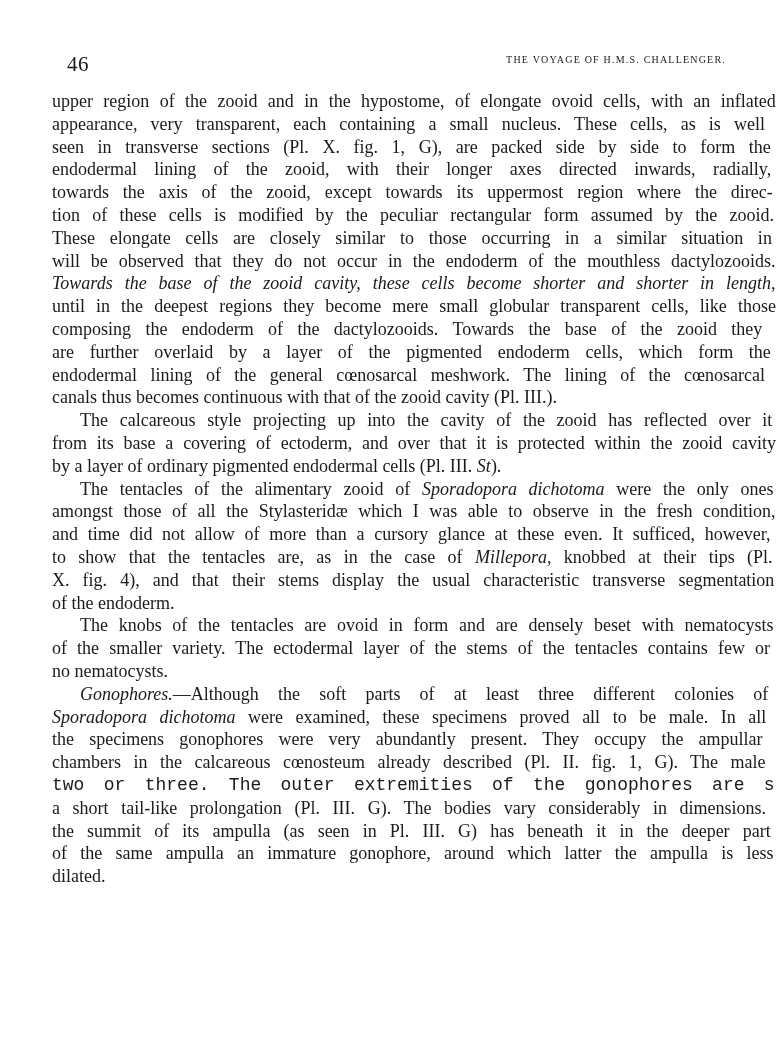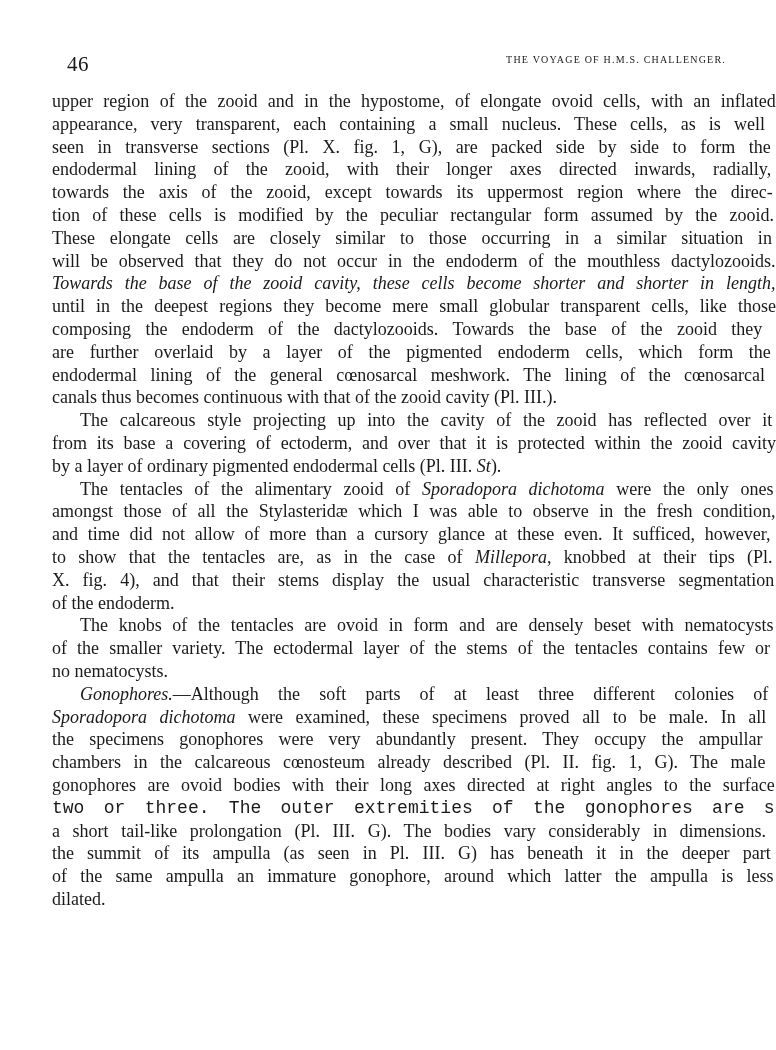--- a/index.html
+++ b/index.html
@@ -115,21 +115,20 @@
       <p>
         <span class="line indent" style="white-space: nowrap; display: block; word-spacing: 6.18415px;"><span>The knobs of the tentacles are ovoid in form and are densely beset with nematocysts</span></span>
         <span class="line" style="white-space: nowrap; display: block; word-spacing: 5.58105px;"><span>of the smaller variety.  The ectodermal layer of the stems of the tentacles contains few or</span></span>
         <span class="line last" style="white-space: nowrap; display: block;"><span>no nematocysts.</span></span>
       </p>
       <p>
         <span class="line indent" style="white-space: nowrap; display: block; word-spacing: 14.6922px;"><i>Gonophores.</i><span>—Although the soft parts of at least three different colonies of</span></span>
         <span class="line" style="white-space: nowrap; display: block; word-spacing: 8.03245px;"><i>Sporadopora dichotoma</i><span> were examined, these specimens proved all to be male.  In all</span></span>
         <span class="line" style="white-space: nowrap; display: block; word-spacing: 10.6548px;"><span>the specimens gonophores were very abundantly present.  They occupy the ampullar</span></span>
         <span class="line" style="white-space: nowrap; display: block; word-spacing: 8.01116px;"><span>chambers in the calcareous cœnosteum already described (Pl. II. fig. 1, G).  The male</span></span>
-        <span class="line" style="white-space: nowrap; display: block; word-spacing: 6.99888px;"><span>gonophores are ovoid bodies with their long axes directed at right angles to the surface</span></span>
         <span class="line" style="white-space: nowrap; display: block; word-spacing: 8.5346px; font-family: Liberation Mono, monospace;"><span>two or three.  The outer extremities of the gonophores are sometimes drawn out into</span></span>
         <span class="line" style="white-space: nowrap; display: block; word-spacing: 8.1238px;"><span>a short tail-like prolongation (Pl. III. G).  The bodies vary considerably in dimensions.</span></span>
         <span class="line" style="white-space: nowrap; display: block; word-spacing: 8.60938px;"><span>the summit of its ampulla (as seen in Pl. III. G) has beneath it in the deeper part</span></span>
         <span class="line" style="white-space: nowrap; display: block; word-spacing: 8.74279px;"><span>of the same ampulla an immature gonophore, around which latter the ampulla is less</span></span>
         <span class="line last" style="white-space: nowrap; display: block;"><span>dilated.</span></span>
       </p>
     </div>
 </div>
 
 </body></html>

